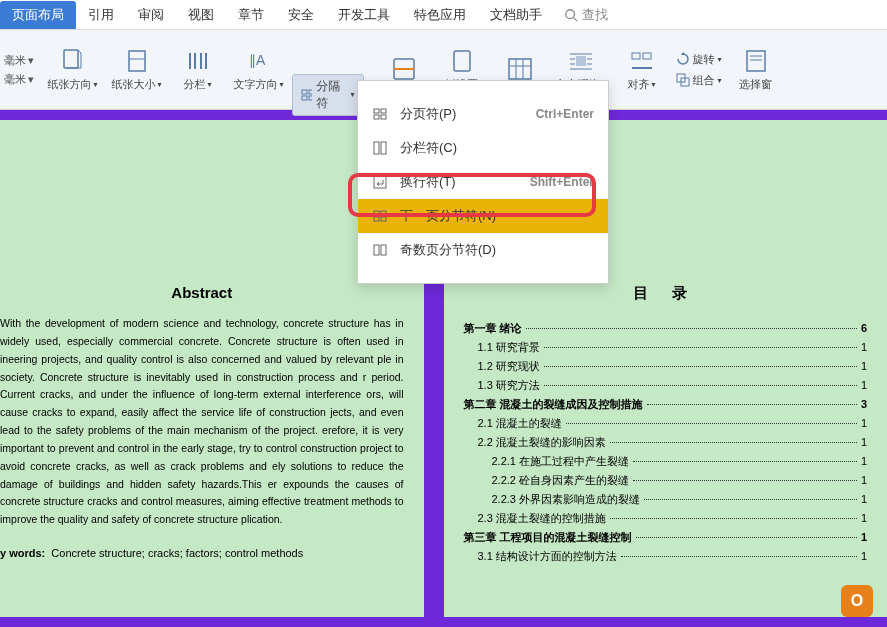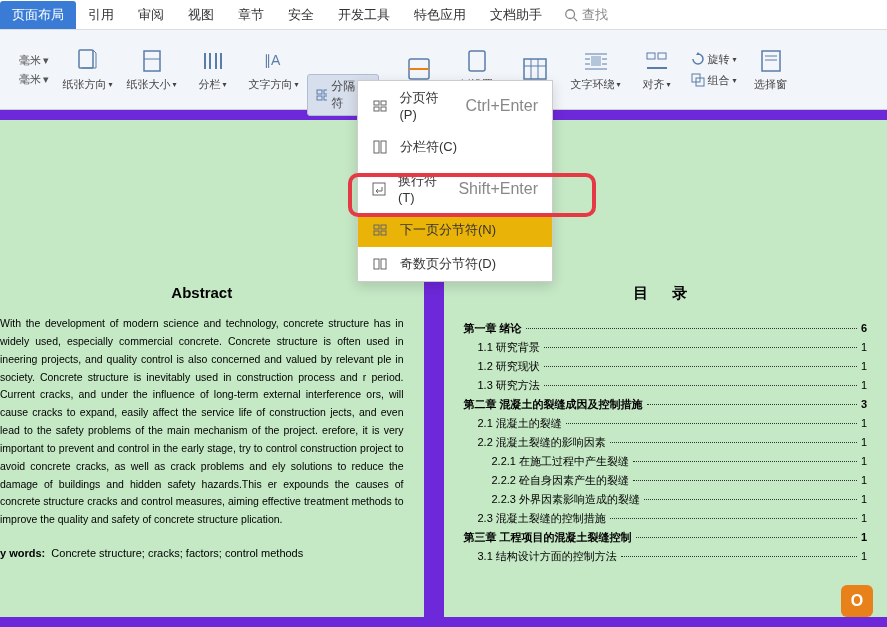--- a/index.html
+++ b/index.html
@@ -4,38 +4,38 @@
   <style>
     * { margin: 0; padding: 0; box-sizing: border-box; font-family: "Microsoft YaHei", sans-serif; }
     body { width: 887px; height: 627px; background: #f5f5f5; overflow: hidden; position: relative; }
     
     .menu-bar { height: 30px; background: #fff; display: flex; align-items: center; border-bottom: 1px solid #ddd; }
     .tab { padding: 5px 12px; font-size: 13px; color: #333; cursor: pointer; }
     .tab.active { background: #3a7bd5; color: #fff; border-radius: 3px 3px 0 0; }
     .search-box { margin-left: 10px; display: flex; align-items: center; color: #888; font-size: 13px; }
     .search-box svg { margin-right: 4px; }
     
-    .ribbon { height: 80px; background: #f2f5fa; display: flex; align-items: center; border-bottom: 1px solid #ccc; padding: 0 19px; gap: 2px; }
+    .ribbon { height: 80px; background: #f2f5fa; display: flex; align-items: center; border-bottom: 1px solid #ccc; padding: 0 4px; gap: 2px; }
     .ribbon-left { display: flex; flex-direction: column; gap: 4px; margin-right: 6px; }
     .ribbon-left-item { font-size: 11px; color: #555; display: flex; align-items: center; gap: 2px; }
     .ribbon-group { display: flex; flex-direction: column; align-items: center; justify-content: center; padding: 0 6px; font-size: 11px; color: #444; position: relative; }
     .ribbon-group.large { min-width: 56px; }
     .ribbon-icon { width: 28px; height: 28px; display: flex; align-items: center; justify-content: center; margin-bottom: 2px; }
     .ribbon-label { font-size: 11px; display: flex; align-items: center; gap: 2px; }
     .ribbon-small-group { display: flex; flex-direction: column; gap: 2px; }
     .ribbon-small-item { display: flex; align-items: center; font-size: 11px; color: #444; gap: 3px; padding: 2px 4px; }
     .dropdown-arrow { font-size: 8px; }
     
     .dropdown-btn { background: #d8dfec; border: 1px solid #b0bdd4; padding: 3px 8px; border-radius: 3px; font-size: 12px; display: flex; align-items: center; gap: 4px; position: absolute; top: 4px; left: 0; }
     
-    .dropdown-menu { position: absolute; top: 80px; left: 357px; width: 196px; background: #fff; border: 1px solid #ccc; box-shadow: 0 4px 12px rgba(0,0,0,0.15); z-index: 100; padding: 0 0; }
+    .dropdown-menu { position: absolute; top: 80px; left: 357px; width: 252px; background: #fff; border: 1px solid #ccc; box-shadow: 0 4px 12px rgba(0,0,0,0.15); z-index: 100; padding: 16px 0; }
     .menu-item { display: flex; align-items: center; padding: 8px 14px; font-size: 13px; color: #333; gap: 12px; }
     .menu-item.highlighted { background: #eab308; }
     .menu-item-icon { width: 16px; height: 16px; display: flex; align-items: center; justify-content: center; }
-    .menu-shortcut { margin-left: auto; color: #888; font-size: 16px; }
+    .menu-shortcut { margin-left: auto; color: #888; font-size: 12px; font-weight: bold; }
     .highlight-box { position: absolute; border: 4px solid #e63946; border-radius: 10px; top: 173px; left: 348px; width: 248px; height: 44px; z-index: 101; pointer-events: none; }
     
     .doc-area { display: flex; height: calc(100% - 110px); gap: 20px; padding: 10px 0; background: #6d28d9; }
     .page { background: #c5e8c5; flex: 1; padding: 24px 20px; font-family: "Times New Roman", serif; overflow: hidden; }
     .page-left { margin-left: -20px; }
     .abstract-title { text-align: center; font-weight: bold; font-size: 15px; margin-bottom: 14px; margin-top: 140px; }
     .abstract-text { font-size: 10.5px; line-height: 1.7; text-align: justify; }
     .keywords { font-size: 11px; margin-top: 18px; }
     .keywords b { font-weight: bold; }
     

